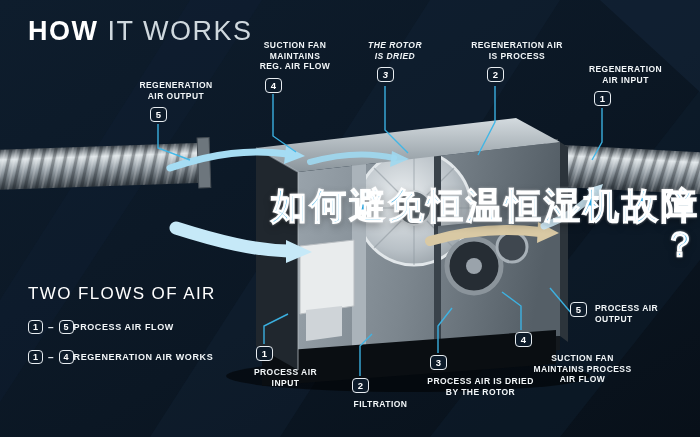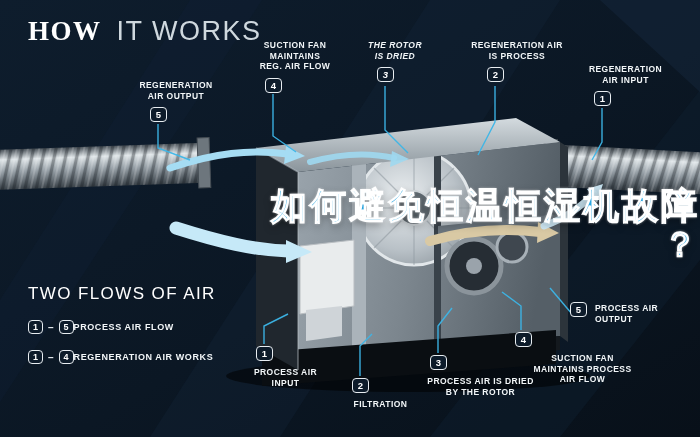--- a/index.html
+++ b/index.html
@@ -6,22 +6,22 @@
   .stage{
     position:relative;width:700px;height:437px;overflow:hidden;
     background:#0b1622;
     font-family:"Liberation Sans",sans-serif;
     -webkit-font-smoothing:antialiased;
   }
   .art{position:absolute;left:0;top:0;}
 
   
   .title{position:absolute;left:28px;top:16px;font-size:27px;letter-spacing:1.5px;color:#ffffff;white-space:nowrap;}
-  .title .t1{font-weight:800;font-family:Liberation Serif, serif;}
-  .title .t2{font-weight:300;color:#cfd8de;margin-left:15px;}
+  .title .t1{font-weight:800;}
+  .title .t2{font-weight:300;color:#cfd8de;margin-left:9px;}
 
   
   .cn{
     position:absolute;left:0;right:0;text-align:right;font-weight:700;
     color:#2ba6e0;
     -webkit-text-stroke:1.2px #ffffff;
     text-shadow:0 0 3px rgba(255,255,255,.85), 0 3px 8px rgba(0,0,0,.45);
     letter-spacing:3px;
   }
   .cn1{top:182px;font-size:36px;}

